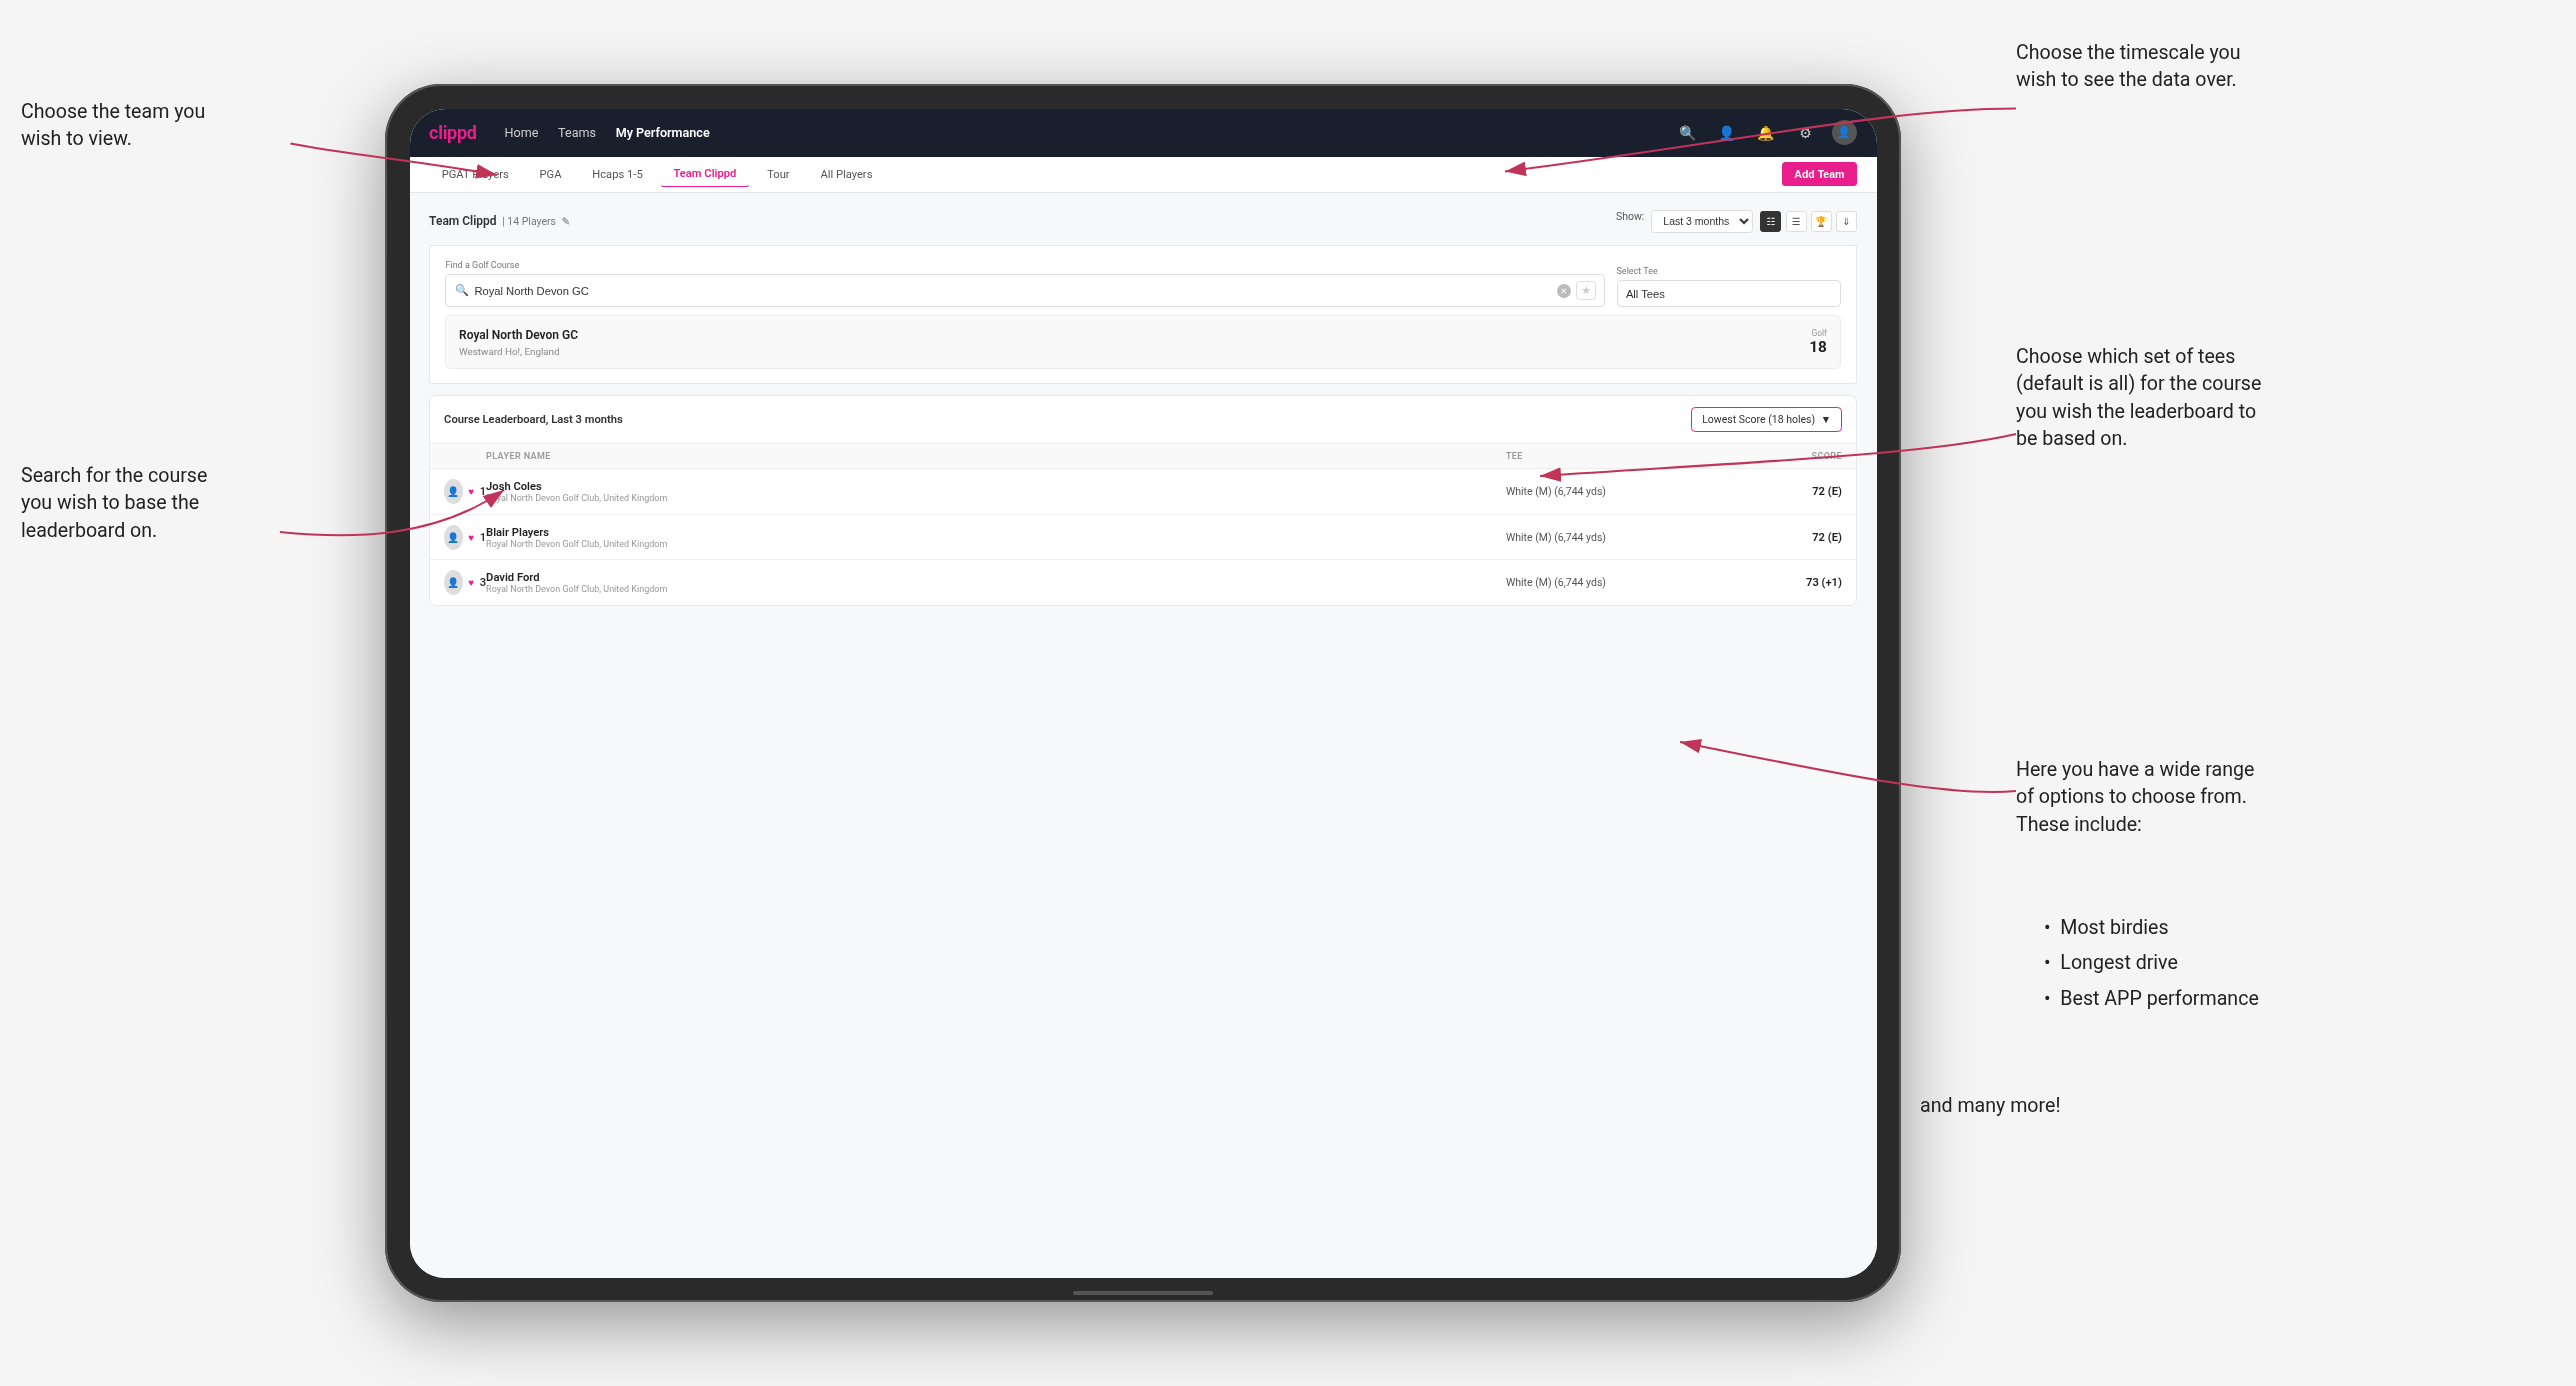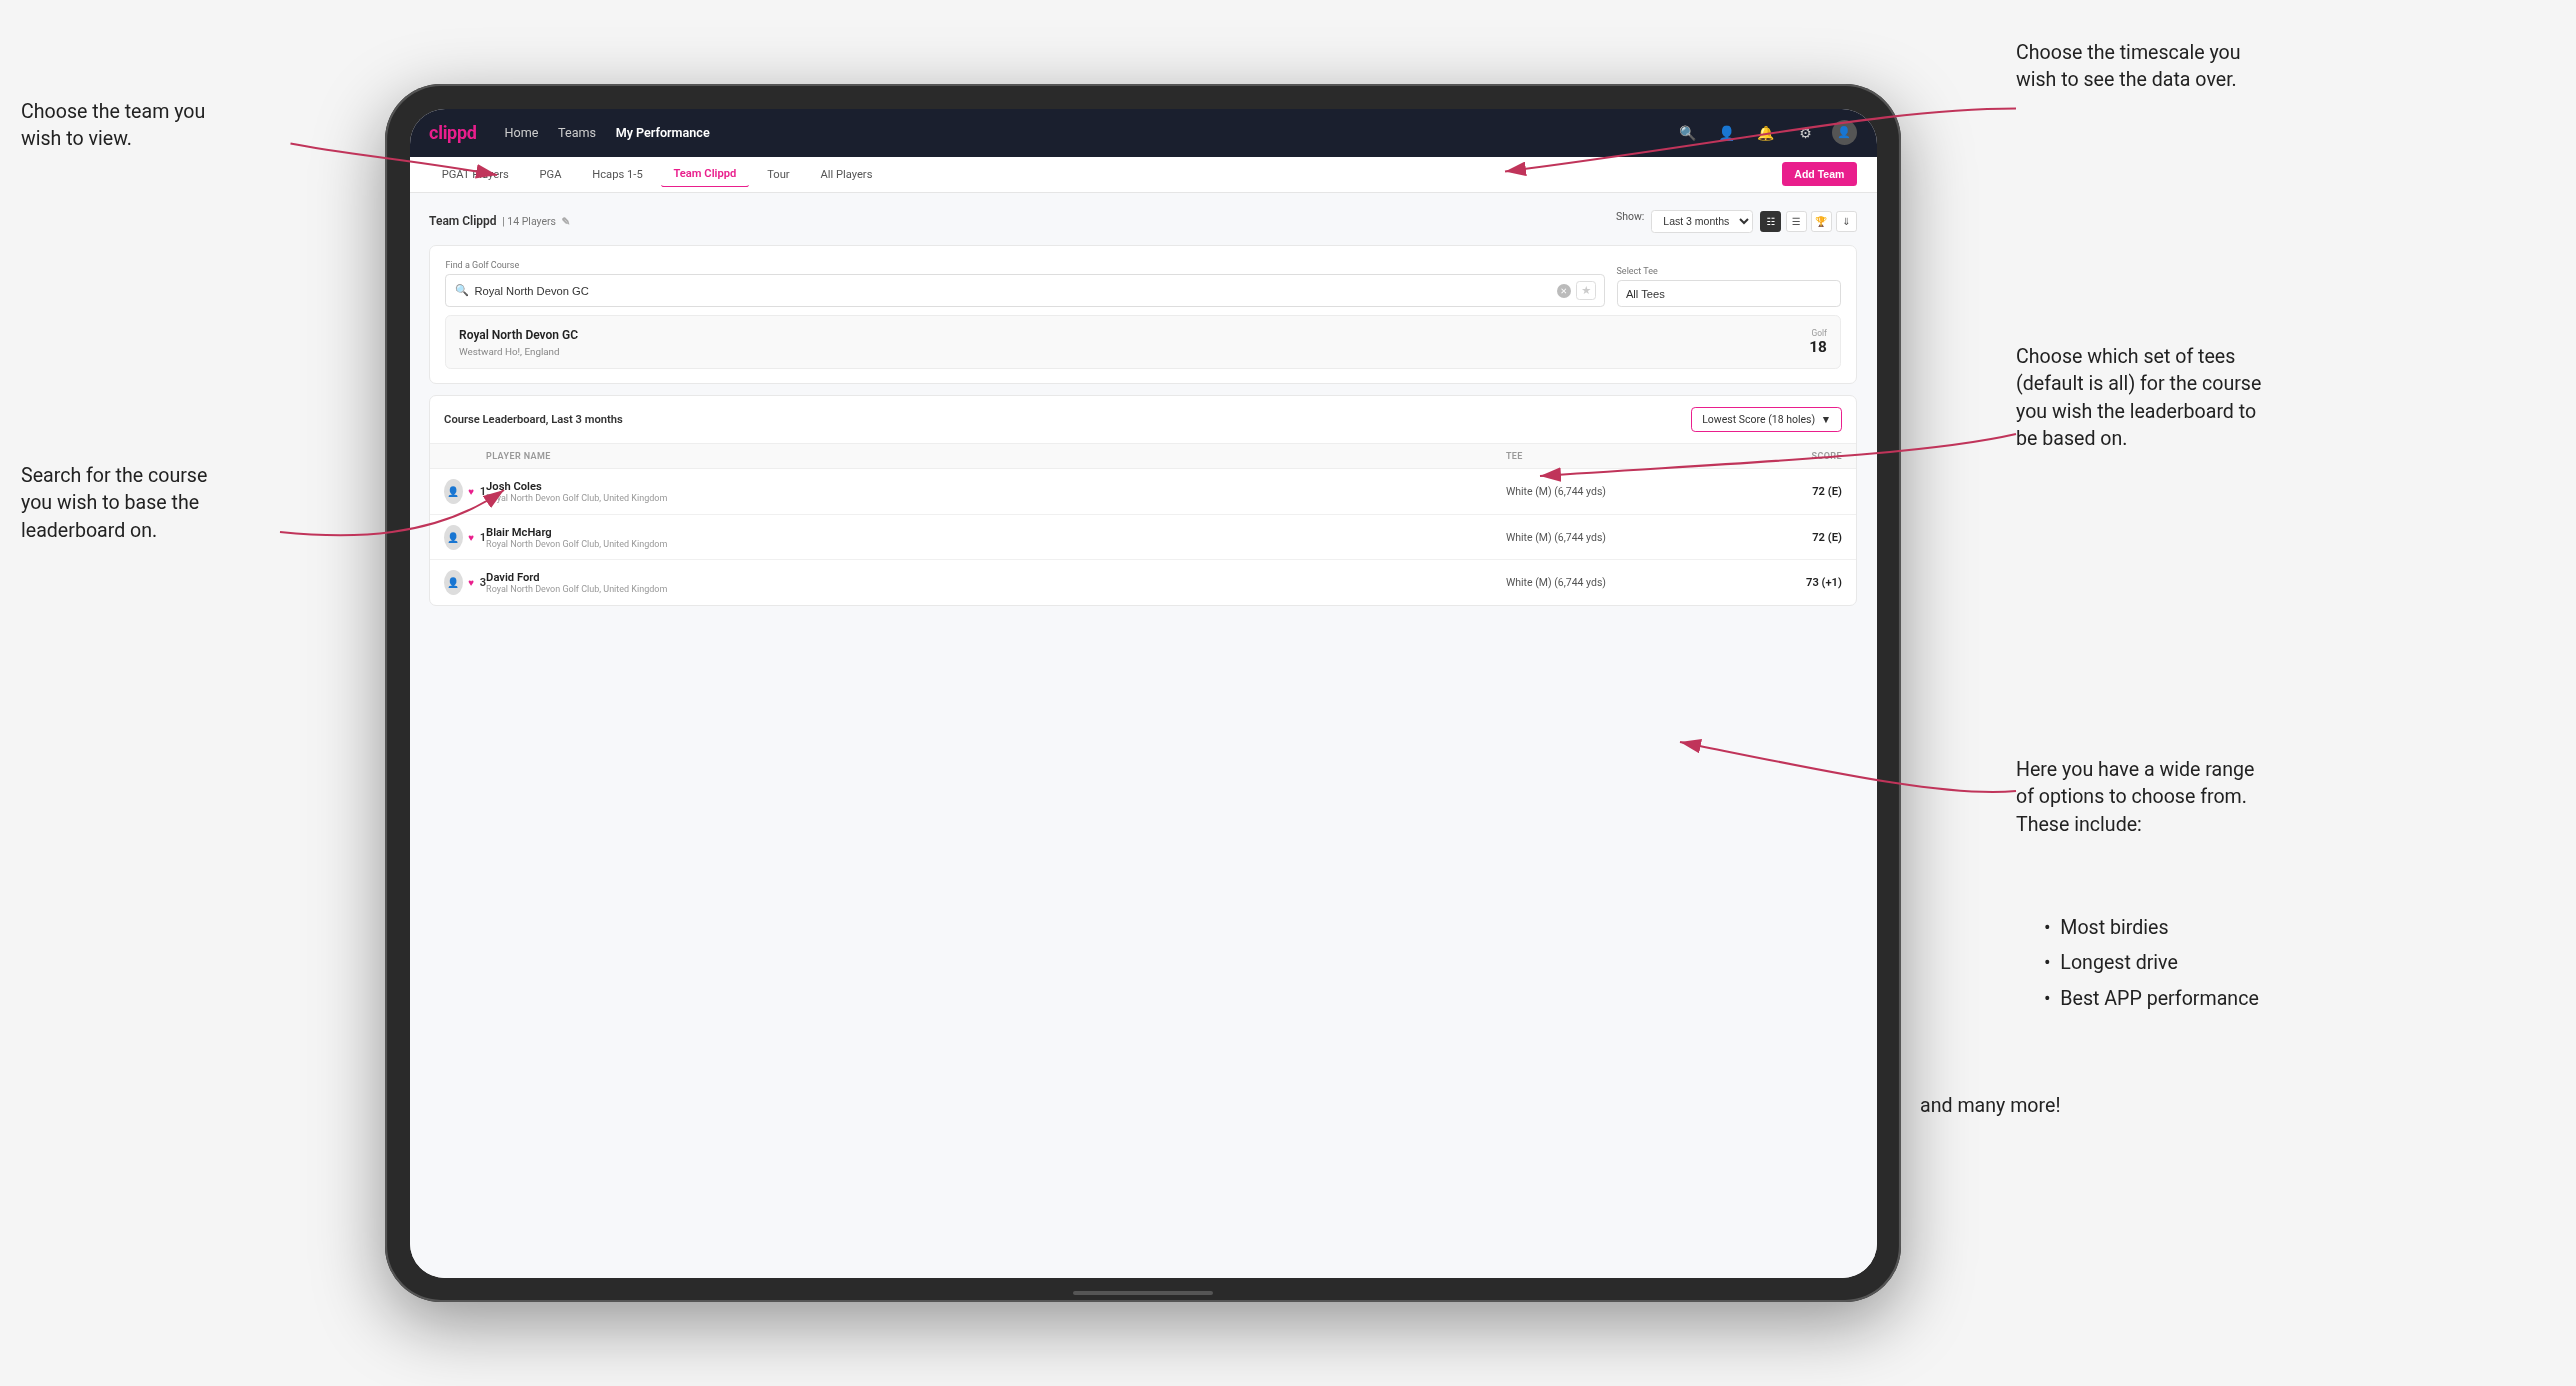--- a/index.html
+++ b/index.html
@@ -239,21 +239,21 @@
 
     .view-icon-btn.active {
       background: #333;
       color: #fff;
       border-color: #333;
     }
 
     
     .course-search-card {
       background: #fff;
-      border-radius: 7px;
+      border-radius: 2px;
       padding: 14px 15.4px;
       margin-bottom: 11.2px;
       border: 0.7px solid #e8e8e8;
     }
 
     .course-search-row {
       display: flex;
       gap: 11.2px;
       align-items: flex-end;
     }
@@ -620,21 +620,21 @@
         </div>
 
         <div class="table-row">
           <div class="rank-col">
             <div class="player-avatar">👤</div>
             <span class="heart-icon">♥</span>
             <span class="rank-number">1</span>
           </div>
           <div class="player-info-col">
             <div>
-              <div class="player-name">Blair McHarg</div>
+              <div class="player-name">Blair Players</div>
               <div class="player-club">Royal North Devon Golf Club, United Kingdom</div>
             </div>
           </div>
           <div class="tee-col">White (M) (6,744 yds)</div>
           <div class="score-col">72 (E)</div>
         </div>
 
         <div class="table-row">
           <div class="rank-col">
             <div class="player-avatar">👤</div>

